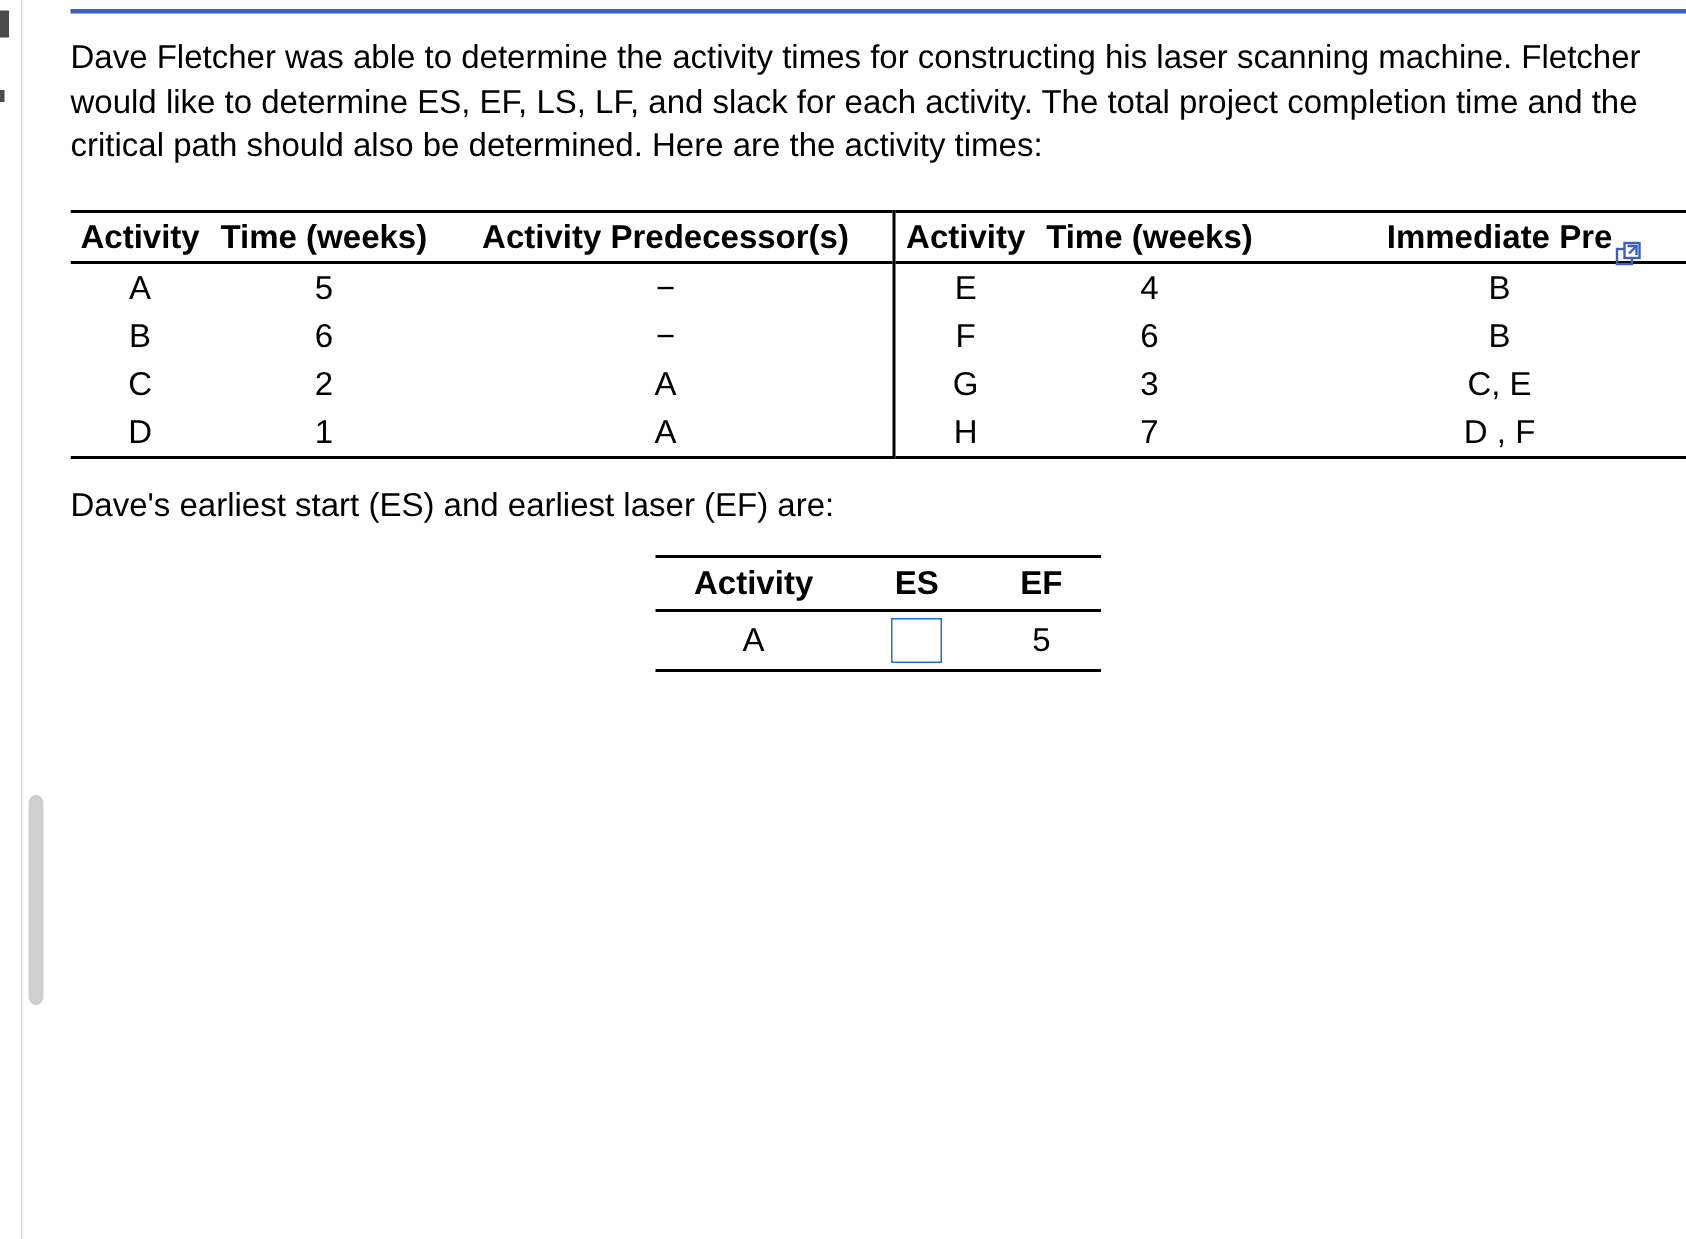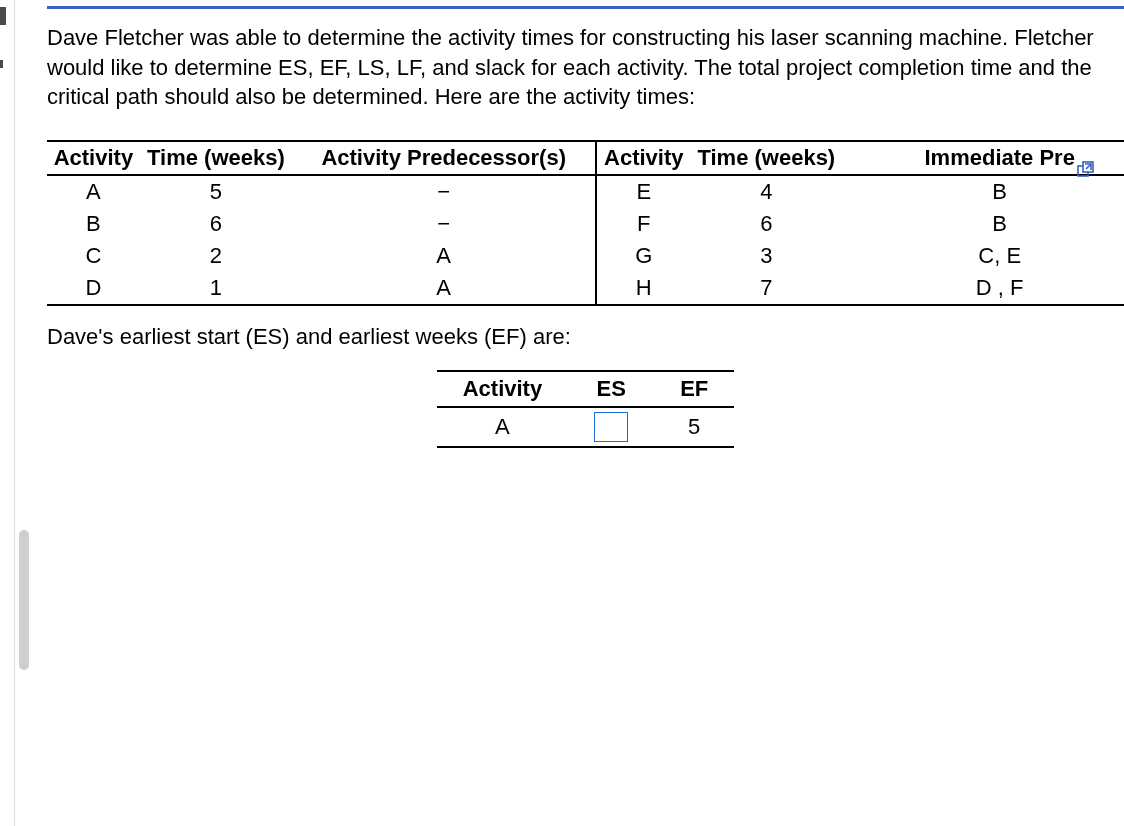--- a/index.html
+++ b/index.html
@@ -192,21 +192,21 @@
           <td>1</td>
           <td>A</td>
           <td class="sep-left">H</td>
           <td>7</td>
           <td>D , F</td>
         </tr>
       </tbody>
     </table>
   </div>
 
-  <div class="sub-text">Dave's earliest start (ES) and earliest weeks (EF) are:</div>
+  <div class="sub-text">Dave's earliest start (ES) and earliest laser (EF) are:</div>
 
   <table class="ans">
     <thead>
       <tr>
         <th>Activity</th>
         <th>ES</th>
         <th>EF</th>
       </tr>
     </thead>
     <tbody>

